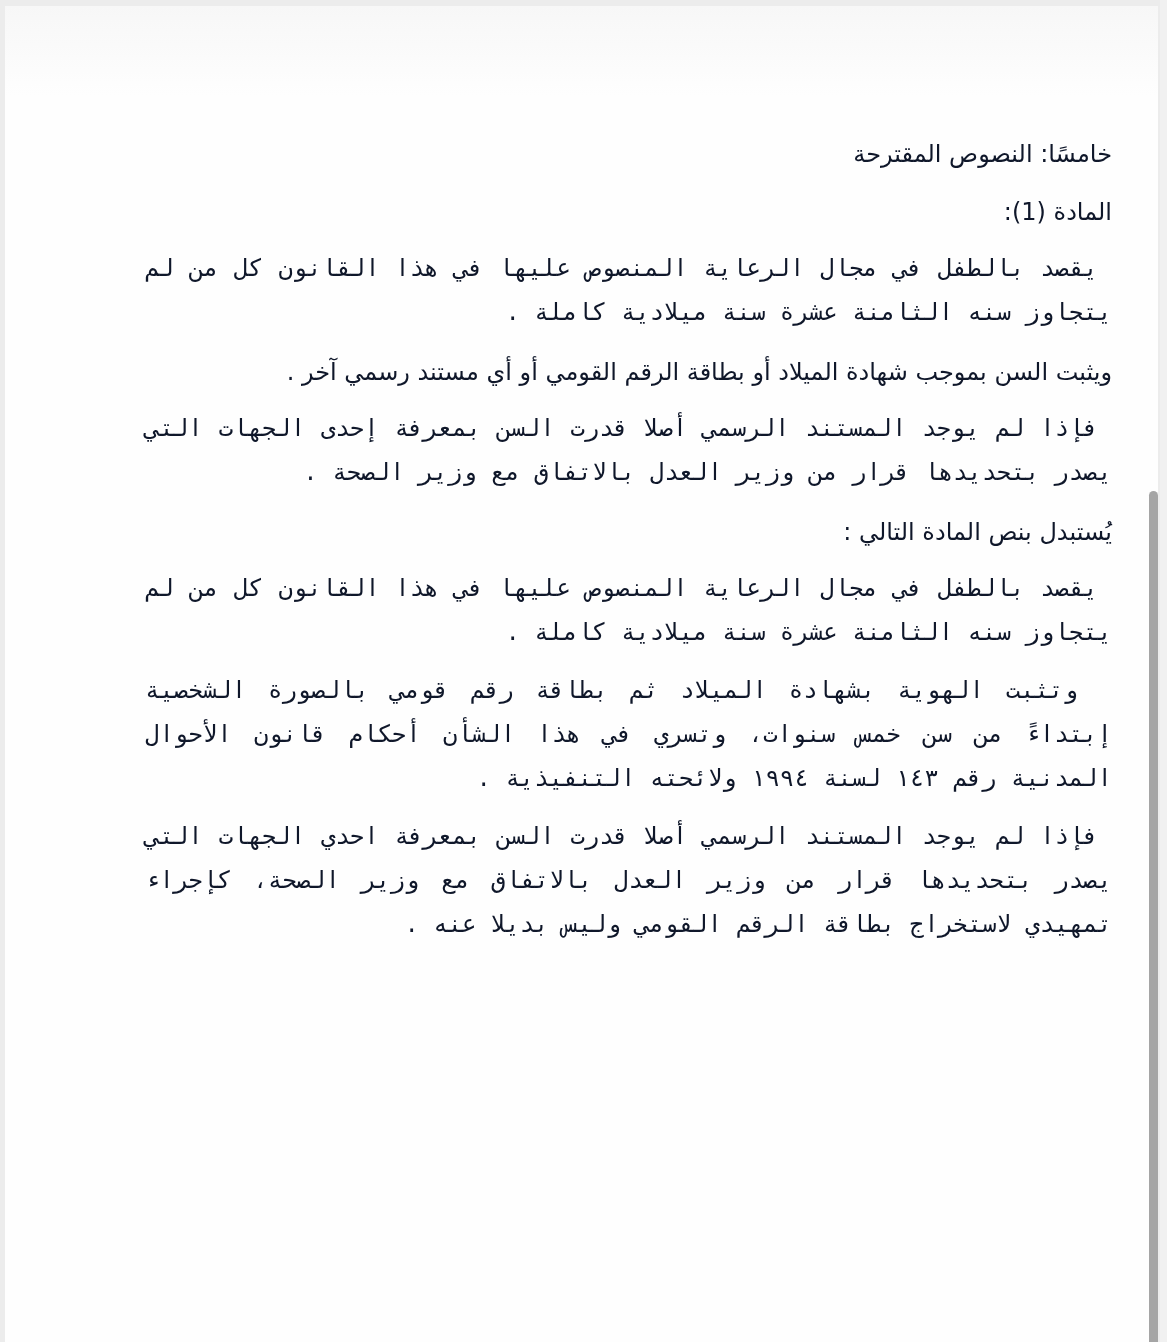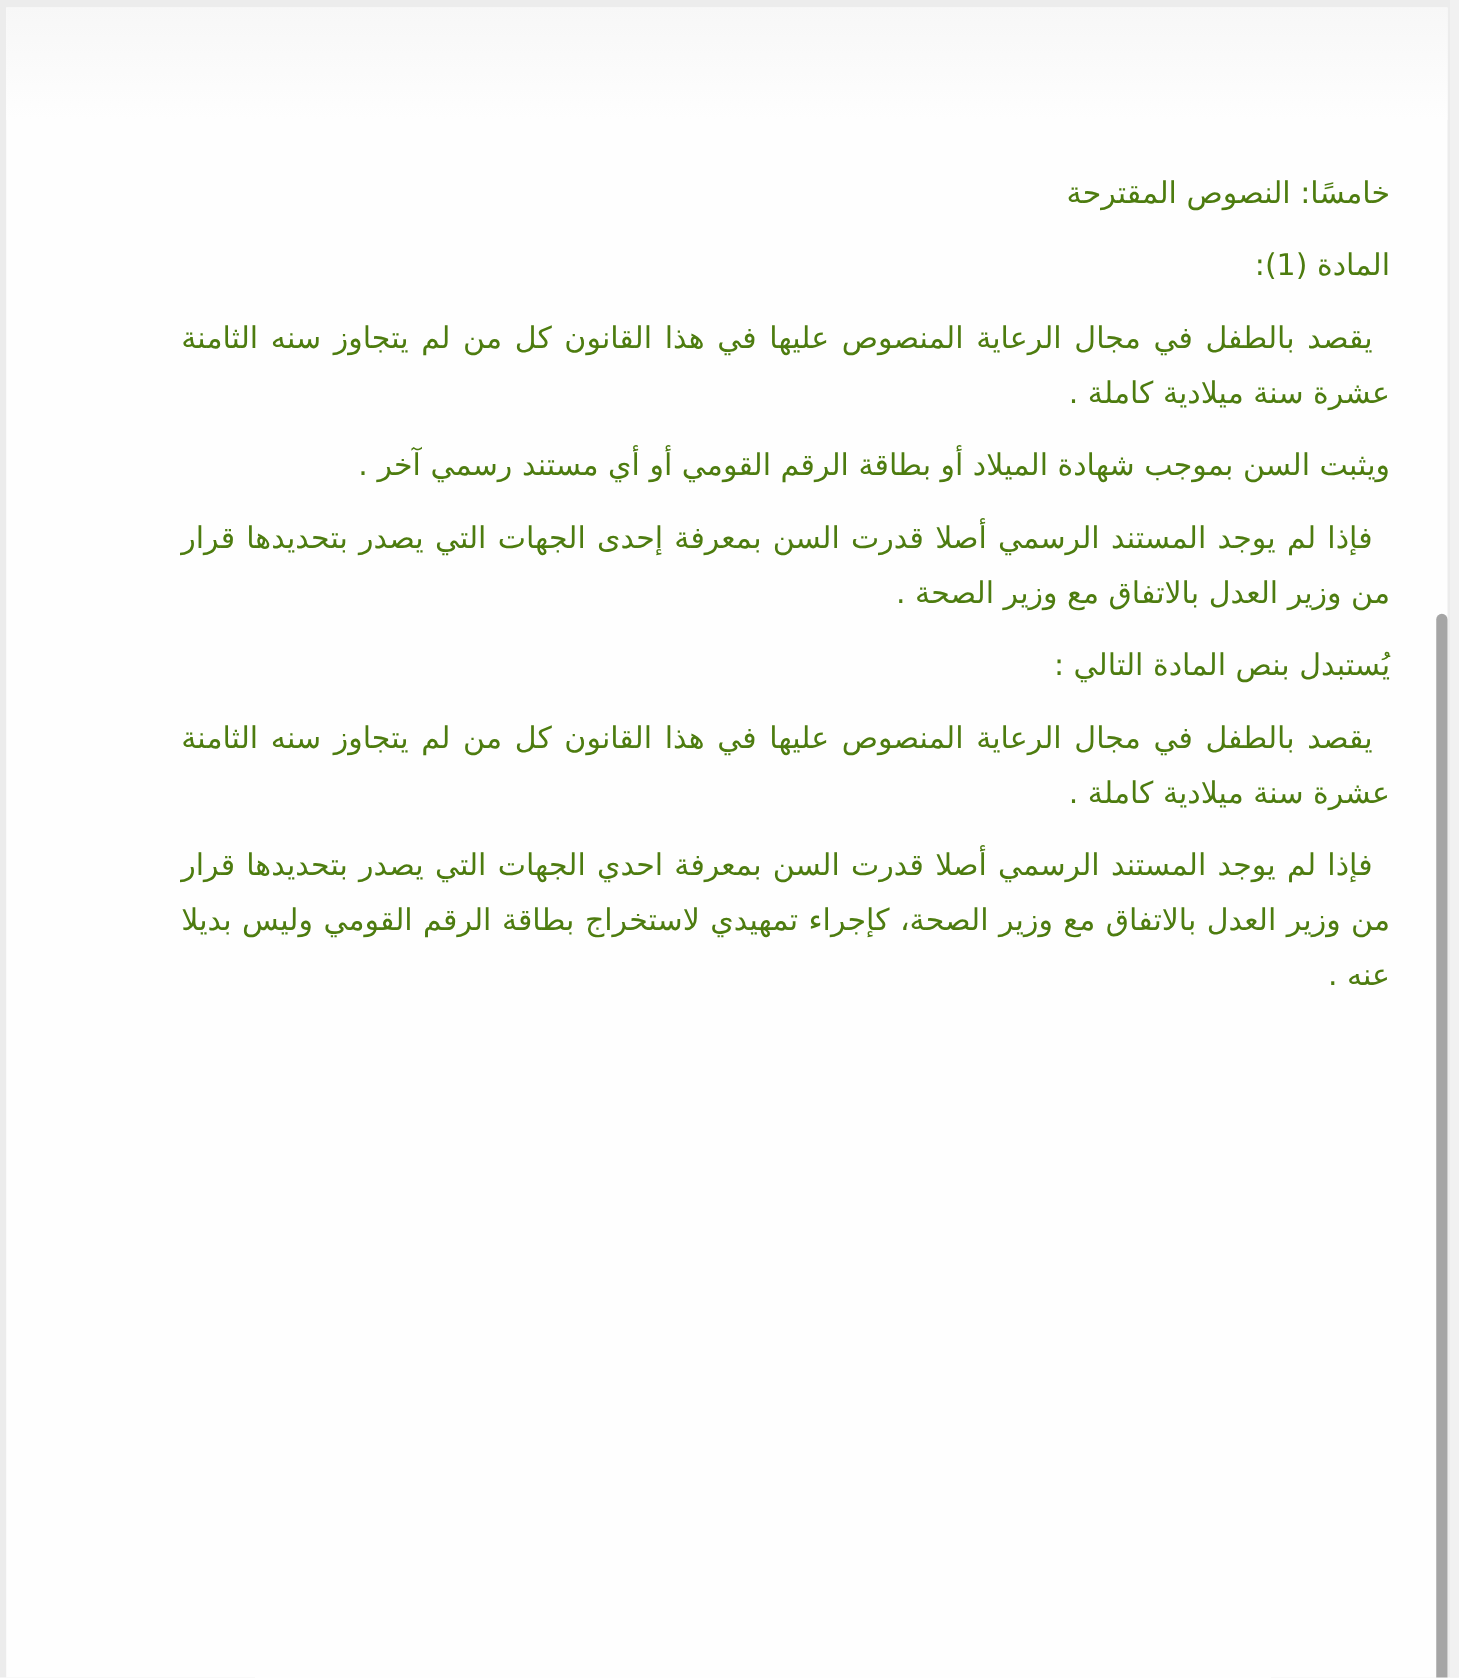--- a/index.html
+++ b/index.html
@@ -32,25 +32,25 @@
     background: linear-gradient(180deg, #f7f7f7 0%, #fefefe 100%);
     pointer-events: none;
   }
   .doc {
     position: relative;
     direction: rtl;
     unicode-bidi: embed;
     padding: 126px 46px 0 140px;
     font-size: 24px;
     line-height: 44px;
-    color: #4d7c0f;
+    color: #0f172a;
   }
   .block { margin: 0 0 14px 0; }
   .line  { text-align: right; }
-  .para  { text-align: justify; text-indent: 14px; }
+  .para  { text-align: justify; text-indent: 14px; font-family: Liberation Mono, monospace; }
   .para-indent { text-indent: 34px; }
   .gap-lg { }
 
   
   .scroll-gutter {
     position: absolute;
     right: 0;
     top: 0;
     width: 7px;
     height: 1342px;
@@ -80,20 +80,21 @@
     <div class="block para">يقصد بالطفل في مجال الرعاية المنصوص عليها في هذا القانون كل من لم يتجاوز سنه الثامنة عشرة سنة ميلادية كاملة .</div>
 
     <div class="block line">ويثبت السن بموجب شهادة الميلاد أو بطاقة الرقم القومي أو أي مستند رسمي آخر .</div>
 
     <div class="block para">فإذا لم يوجد المستند الرسمي أصلا قدرت السن بمعرفة إحدى الجهات التي يصدر بتحديدها قرار من وزير العدل بالاتفاق مع وزير الصحة .</div>
 
     <div class="block line gap-lg">يُستبدل بنص المادة التالي :</div>
 
     <div class="block para">يقصد بالطفل في مجال الرعاية المنصوص عليها في هذا القانون كل من لم يتجاوز سنه الثامنة عشرة سنة ميلادية كاملة .</div>
 
+    <div class="block para para-indent gap-lg">وتثبت الهوية بشهادة الميلاد ثم بطاقة رقم قومي بالصورة الشخصية إبتداءً من سن خمس سنوات، وتسري في هذا الشأن أحكام قانون الأحوال المدنية رقم ١٤٣ لسنة ١٩٩٤ ولائحته التنفيذية .</div>
 
 
     <div class="block para">فإذا لم يوجد المستند الرسمي أصلا قدرت السن بمعرفة احدي الجهات التي يصدر بتحديدها قرار من وزير العدل بالاتفاق مع وزير الصحة، كإجراء تمهيدي لاستخراج بطاقة الرقم القومي وليس بديلا عنه .</div>
 
   </div>
 </div>
 
 <div class="scroll-gutter"></div>
 <div class="scroll-thumb"></div>
 

